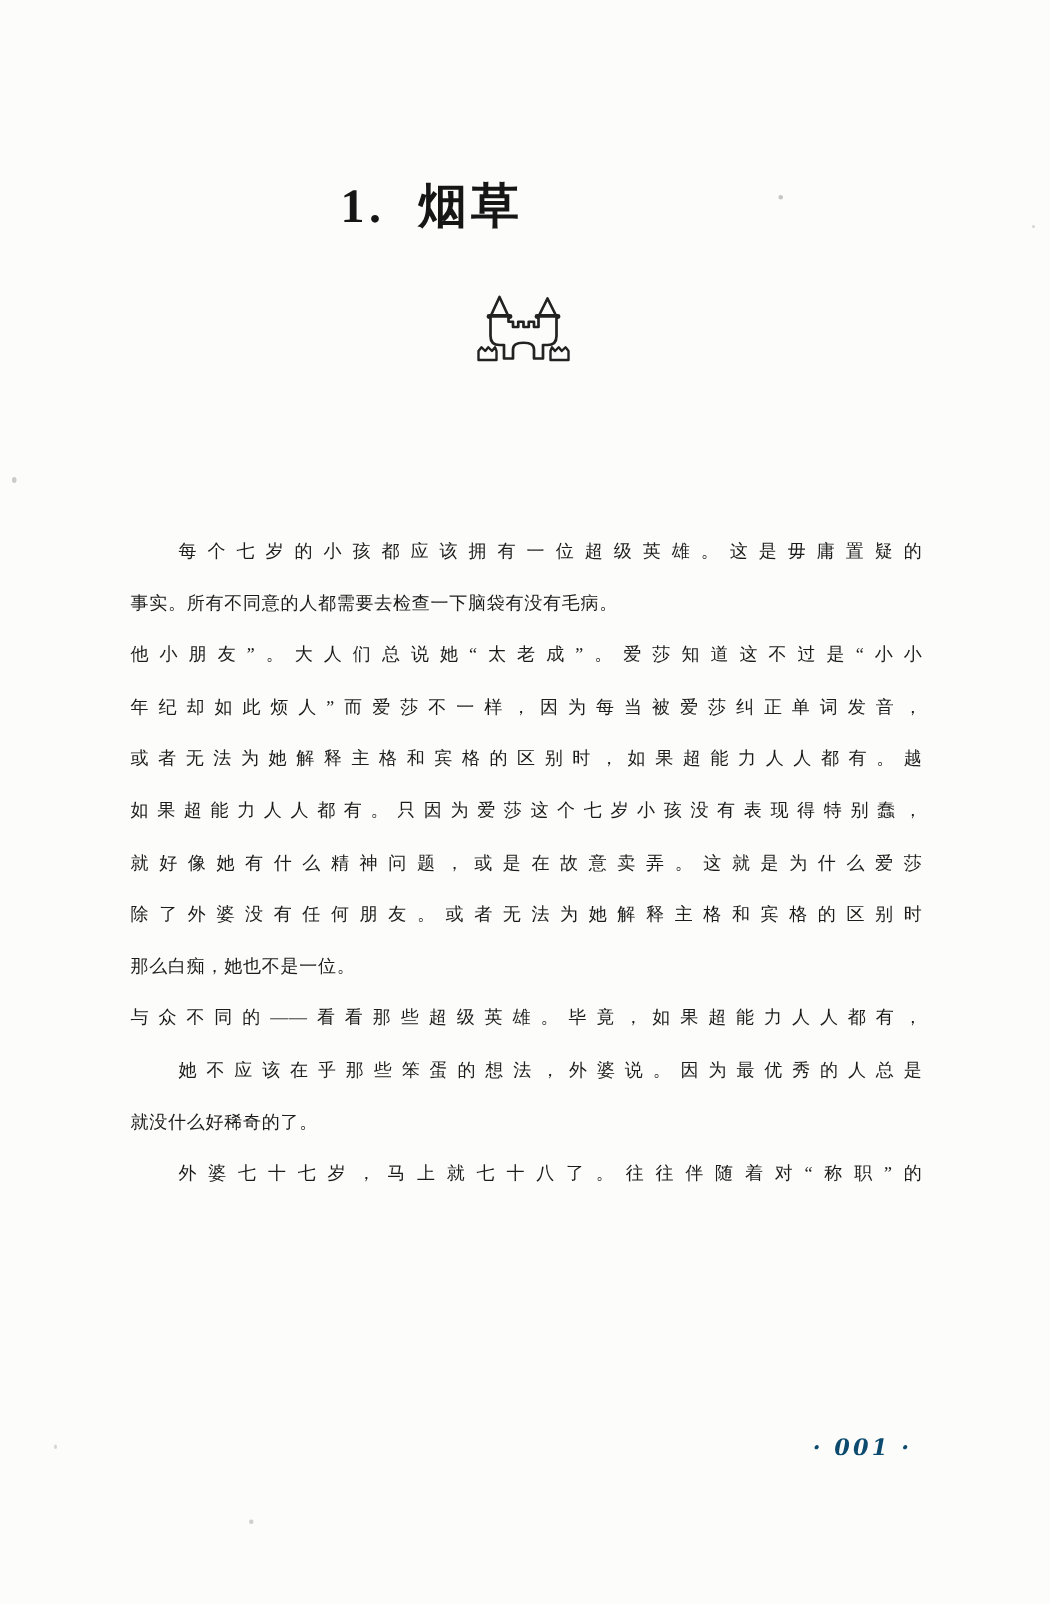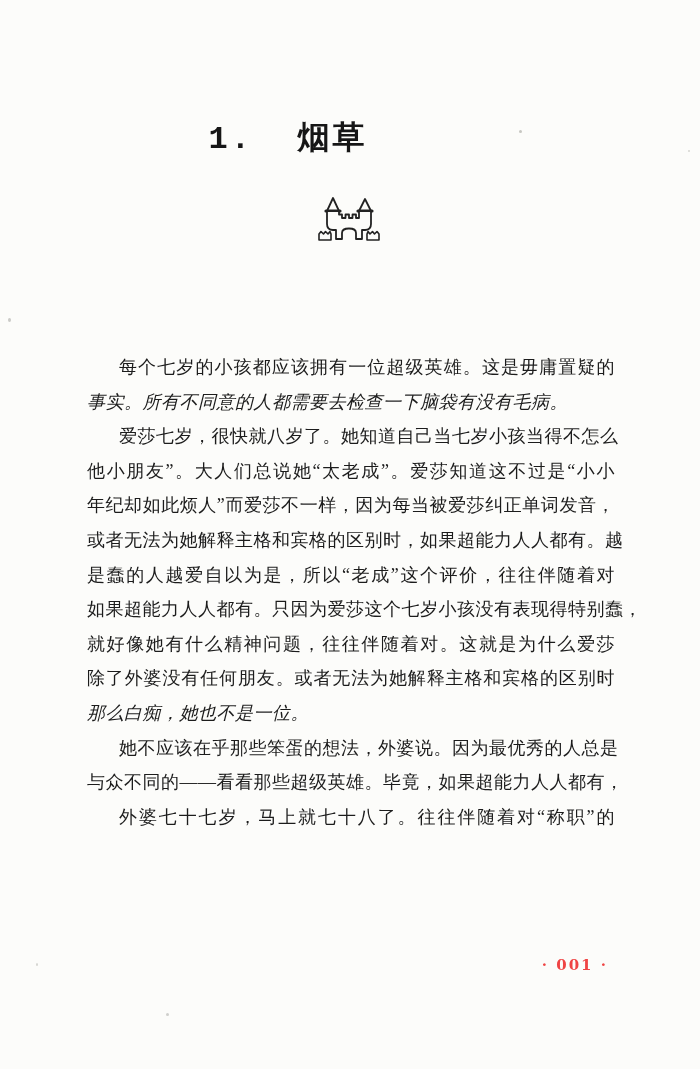--- a/index.html
+++ b/index.html
@@ -9,64 +9,64 @@
     position:relative;
     overflow:hidden;
     font-family:"Liberation Serif","DejaVu Serif",serif;
     color:#1c1c1c;
   }
   .page{position:absolute;inset:0;}
   .chapter-title{
     position:absolute;
     top:104px;left:0;width:576px;
     text-align:center;
-    font-family:Liberation Mono, monospace;
+    font-family:Liberation Serif, serif;
     font-size:32px;font-weight:700;
     letter-spacing:3px;
     white-space:pre;
     color:#161616;
     margin-top:12px;
   }
   .castle{
     position:absolute;
     left:317px;top:195px;
     width:64px;height:52px;
   }
   .castle svg{display:block;width:64px;height:52px;}
   .body-text{
     position:absolute;
     left:87px;top:350px;
     width:528px;
   }
   .line{
-    font-size:18px;
+    font-size:12px;
     height:34.6px;
     line-height:34.6px;
     white-space:nowrap;
     text-align:justify;
     -moz-text-align-last:justify;
     text-align-last:justify;
     letter-spacing:0.5px;
   }
   .line.end{
     text-align:center;
     -moz-text-align-last:left;
     text-align-last:left;
-    font-style:italic;
   }
   .line.indent{text-indent:32px;}
   .page-number{
     position:absolute;
     top:956px;right:92px;
     font-family:"DejaVu Serif","Liberation Serif",serif;
+    font-style:italic;
     font-weight:600;
     font-size:15px;
     letter-spacing:2px;
     white-space:pre;
-    color:#ef4444;
+    color:#0c4a6e;
   }
   .speck{position:absolute;border-radius:50%;background:#9a9a94;}
   .speck.s1{left:519px;top:130px;width:3px;height:3px;opacity:.55;}
   .speck.s2{left:8px;top:318px;width:3px;height:4px;opacity:.5;}
   .speck.s3{left:166px;top:1013px;width:3px;height:3px;opacity:.45;}
   .speck.s4{left:688px;top:150px;width:2px;height:2px;opacity:.4;}
   .speck.s5{left:36px;top:963px;width:2px;height:3px;opacity:.4;}
 </style>
 </head>
 <body>
@@ -92,31 +92,30 @@
 
       <path d="M2,44 L2,38 L4,35.5 L6.5,38 L8.5,35.5 L11,38 L13,35.5 L14,38 L14,44 Z" fill="#fcfcfa" stroke-width="1.6"></path>
 
       <path d="M50,44 L50,38 L51,35.5 L53,38 L55.5,35.5 L57.5,38 L60,35.5 L62,38 L62,44 Z" fill="#fcfcfa" stroke-width="1.6"></path>
     </svg>
   </div>
 
   <div class="body-text">
       <div class="line indent">每个七岁的小孩都应该拥有一位超级英雄。这是毋庸置疑的</div>
       <div class="line end">事实。所有不同意的人都需要去检查一下脑袋有没有毛病。</div>
-      <div class="line indent">爱莎七岁，很快就八岁了。她知道自己当七岁小孩当得不怎么</div>
       <div class="line">他小朋友”。大人们总说她“太老成”。爱莎知道这不过是“小小</div>
       <div class="line">年纪却如此烦人”而爱莎不一样，因为每当被爱莎纠正单词发音，</div>
       <div class="line">或者无法为她解释主格和宾格的区别时，如果超能力人人都有。越</div>
-      <div class="line">是蠢的人越爱自以为是，所以“老成”这个评价，往往伴随着对</div>
       <div class="line">如果超能力人人都有。只因为爱莎这个七岁小孩没有表现得特别蠢，</div>
-      <div class="line">就好像她有什么精神问题，往往伴随着对。这就是为什么爱莎</div>
+      <div class="line">就好像她有什么精神问题，或是在故意卖弄。这就是为什么爱莎</div>
       <div class="line">除了外婆没有任何朋友。或者无法为她解释主格和宾格的区别时</div>
       <div class="line end">那么白痴，她也不是一位。</div>
+      <div class="line">与众不同的——看看那些超级英雄。毕竟，如果超能力人人都有，</div>
       <div class="line indent">她不应该在乎那些笨蛋的想法，外婆说。因为最优秀的人总是</div>
-      <div class="line">与众不同的——看看那些超级英雄。毕竟，如果超能力人人都有，</div>
+      <div class="line end">就没什么好稀奇的了。</div>
       <div class="line indent">外婆七十七岁，马上就七十八了。往往伴随着对“称职”的</div>
     </div>
 
   <div class="page-number">· 001 ·</div>
 
   <div class="speck s1"></div>
   <div class="speck s2"></div>
   <div class="speck s3"></div>
   <div class="speck s4"></div>
   <div class="speck s5"></div>

